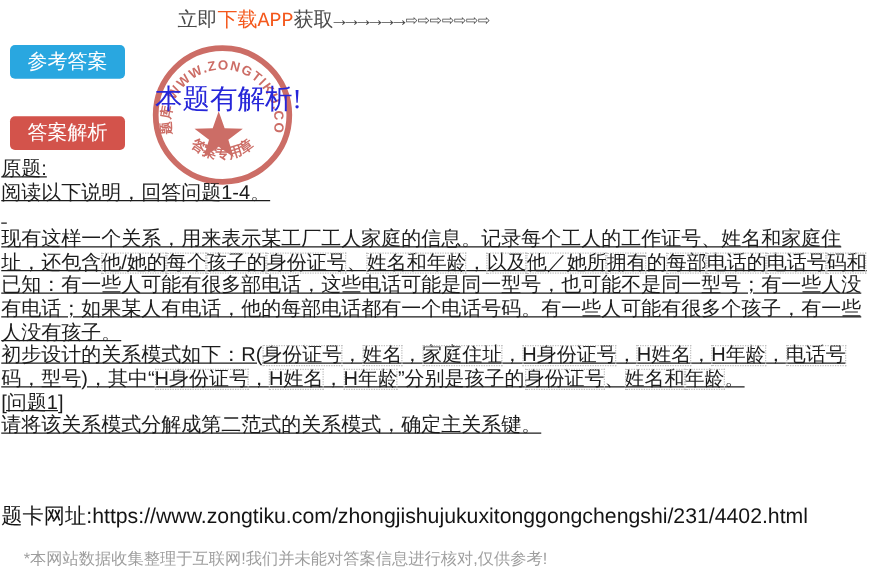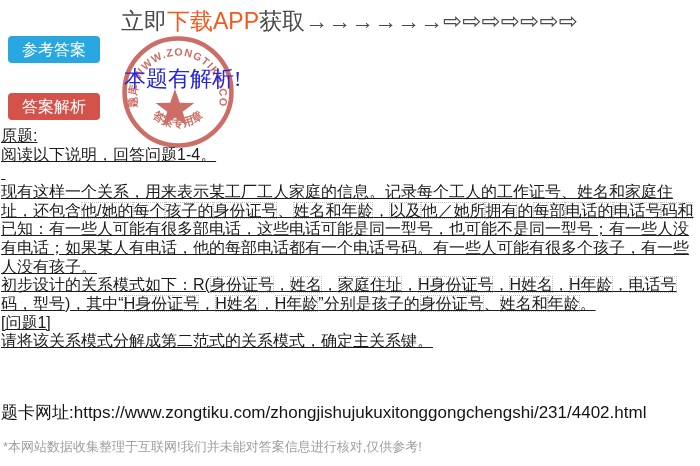--- a/index.html
+++ b/index.html
@@ -5,34 +5,34 @@
   html,body{margin:0;padding:0;background:#ffffff;}
   body{font-family:"Liberation Sans","DejaVu Sans",sans-serif;}
   .page{position:relative;width:700px;height:466px;background:#fff;overflow:hidden;}
 
   .btn{position:absolute;left:8px;width:92px;height:27px;border:none;border-radius:4px;
        color:#fff;font-size:16px;line-height:27px;text-align:center;padding:0;cursor:pointer;
        font-family:inherit;margin-top:31px;}
   .btn-ref{top:5px;background:#29a7e0;}
   .btn-ana{top:62px;background:#d3534b;}
 
-  .promo{position:absolute;left:121px;top:6px;font-size:23px;color:#4a4a4a;white-space:nowrap;}
+  .promo{position:absolute;left:142px;top:6px;font-size:16px;color:#4a4a4a;white-space:nowrap;font-family:Liberation Mono, monospace;}
   .promo .hl{color:#f4581c;}
 
   .stamp{position:absolute;left:121px;top:35px;width:114px;height:114px;opacity:.85;z-index:1;}
   .overlay-text{position:absolute;left:124px;top:64px;font-size:22px;color:#2626d9;
                 z-index:2;white-space:nowrap;font-family:"Liberation Serif","DejaVu Serif",serif;}
 
   .qtext{position:absolute;left:1px;top:127px;width:699px;font-size:16px;line-height:18.65px;
          color:#1c1c1c;z-index:3;}
   .line{white-space:nowrap;text-decoration:underline;}
   .wbox{outline:1px dotted #c0c0c0;outline-offset:-1px;}
 
   .url-line{position:absolute;left:1px;top:401px;font-size:17px;color:#141414;white-space:nowrap;}
-  .disclaimer{position:absolute;left:3px;top:438px;font-size:13px;color:#9e9e9e;white-space:nowrap;}
+  .disclaimer{position:absolute;left:19px;top:438px;font-size:13px;color:#9e9e9e;white-space:nowrap;}
 </style>
 </head>
 <body>
 
 <div class="page">
 
   <button class="btn btn-ref">参考答案</button>
 
   <div class="promo">
     <span>立即</span><span class="hl">下载APP</span><span>获取→→→→→→⇨⇨⇨⇨⇨⇨⇨</span>

